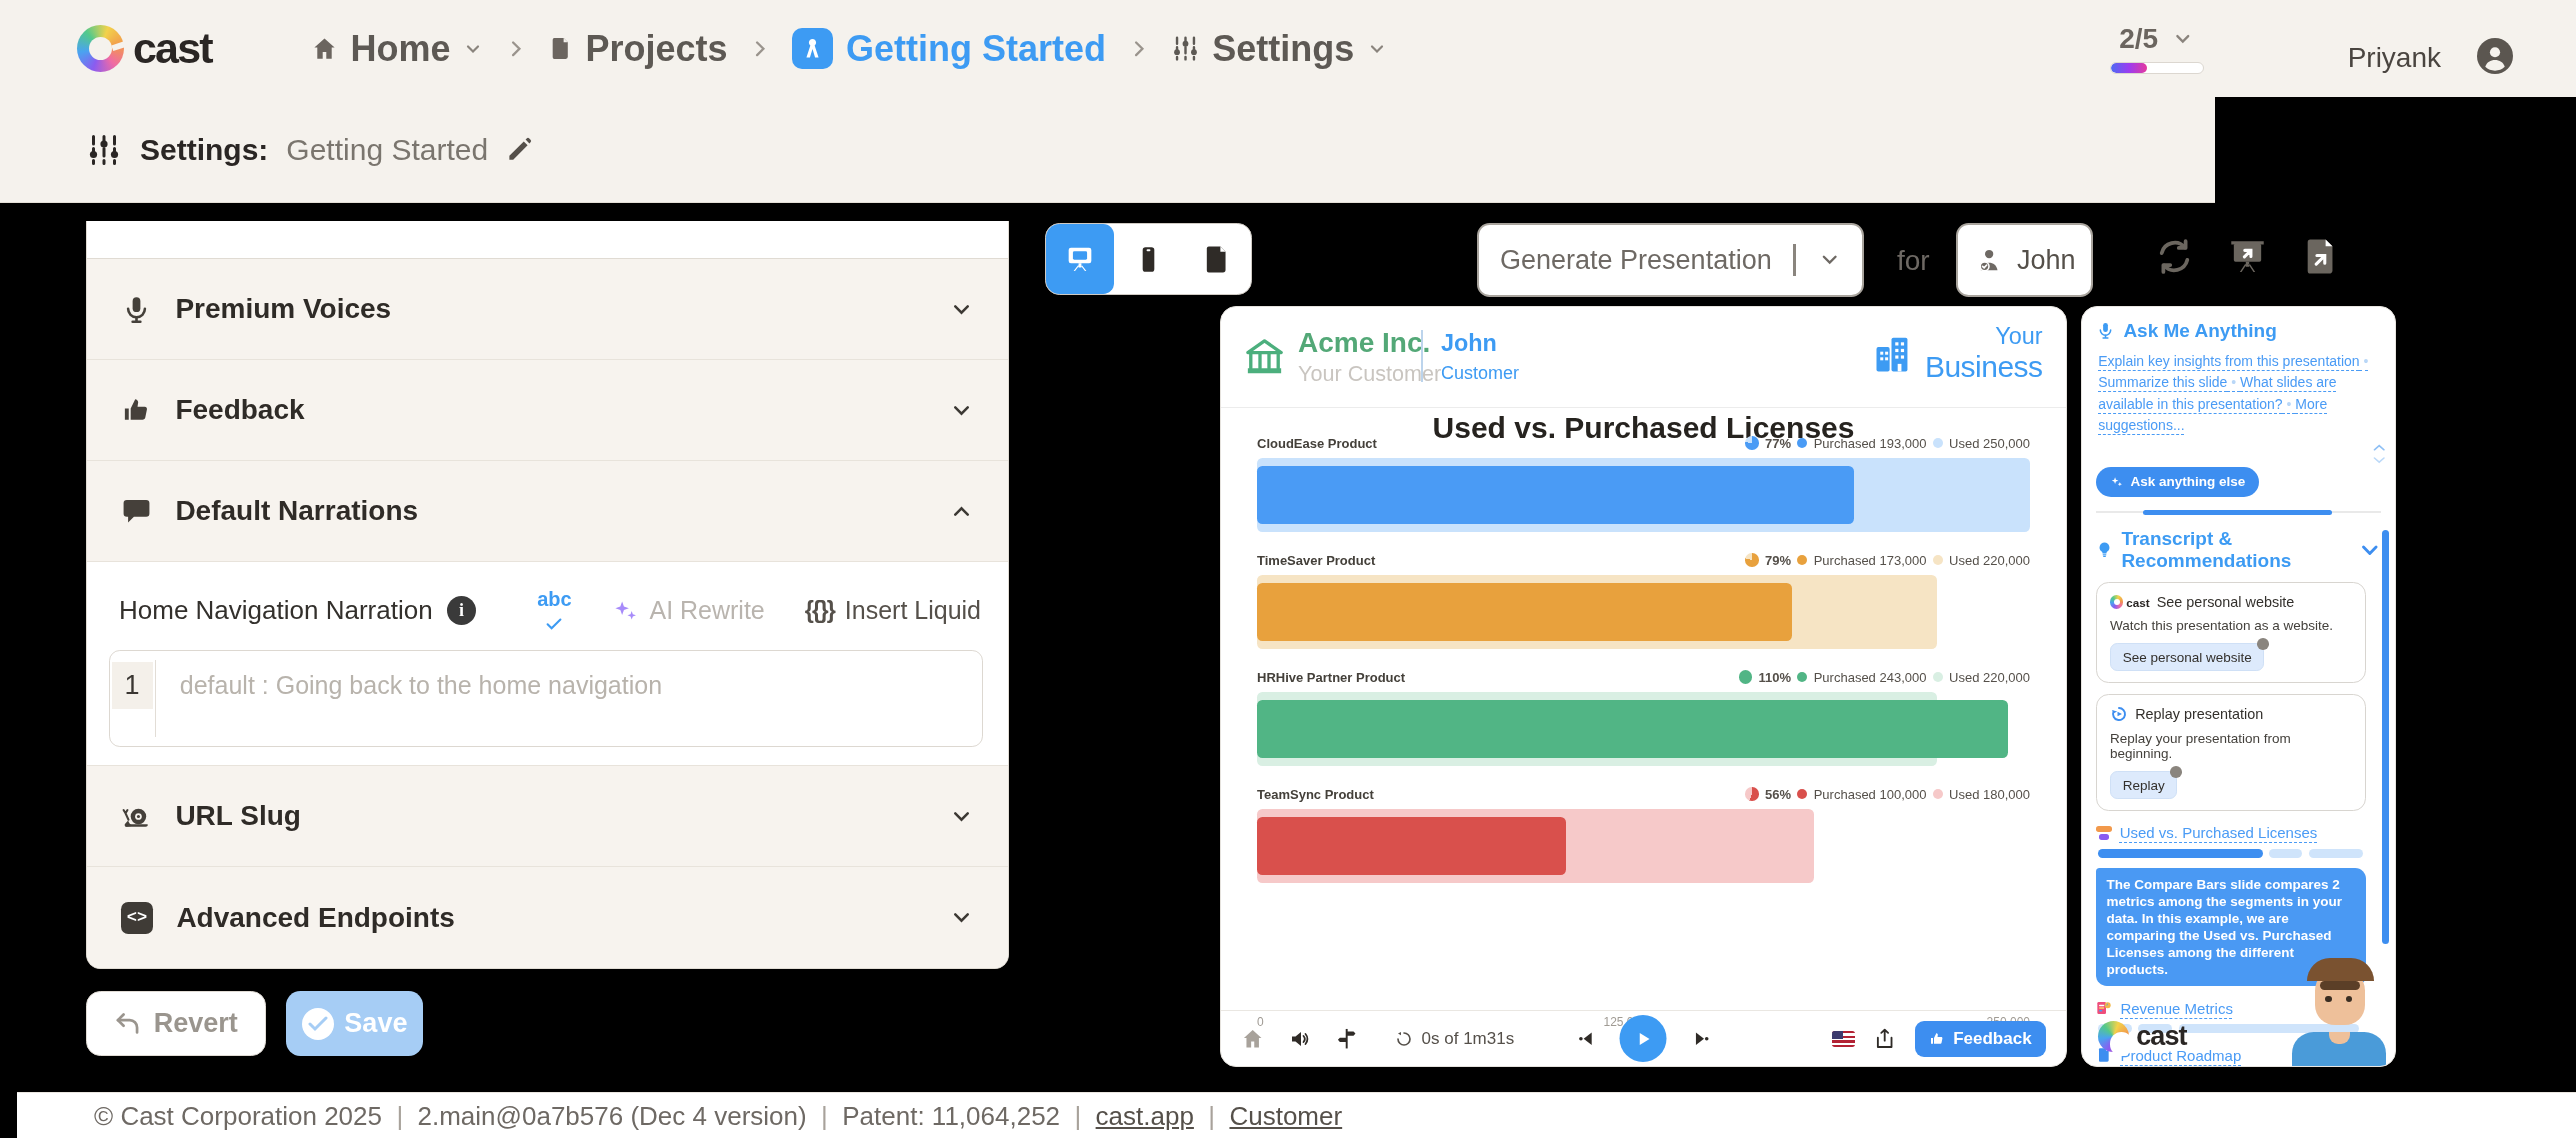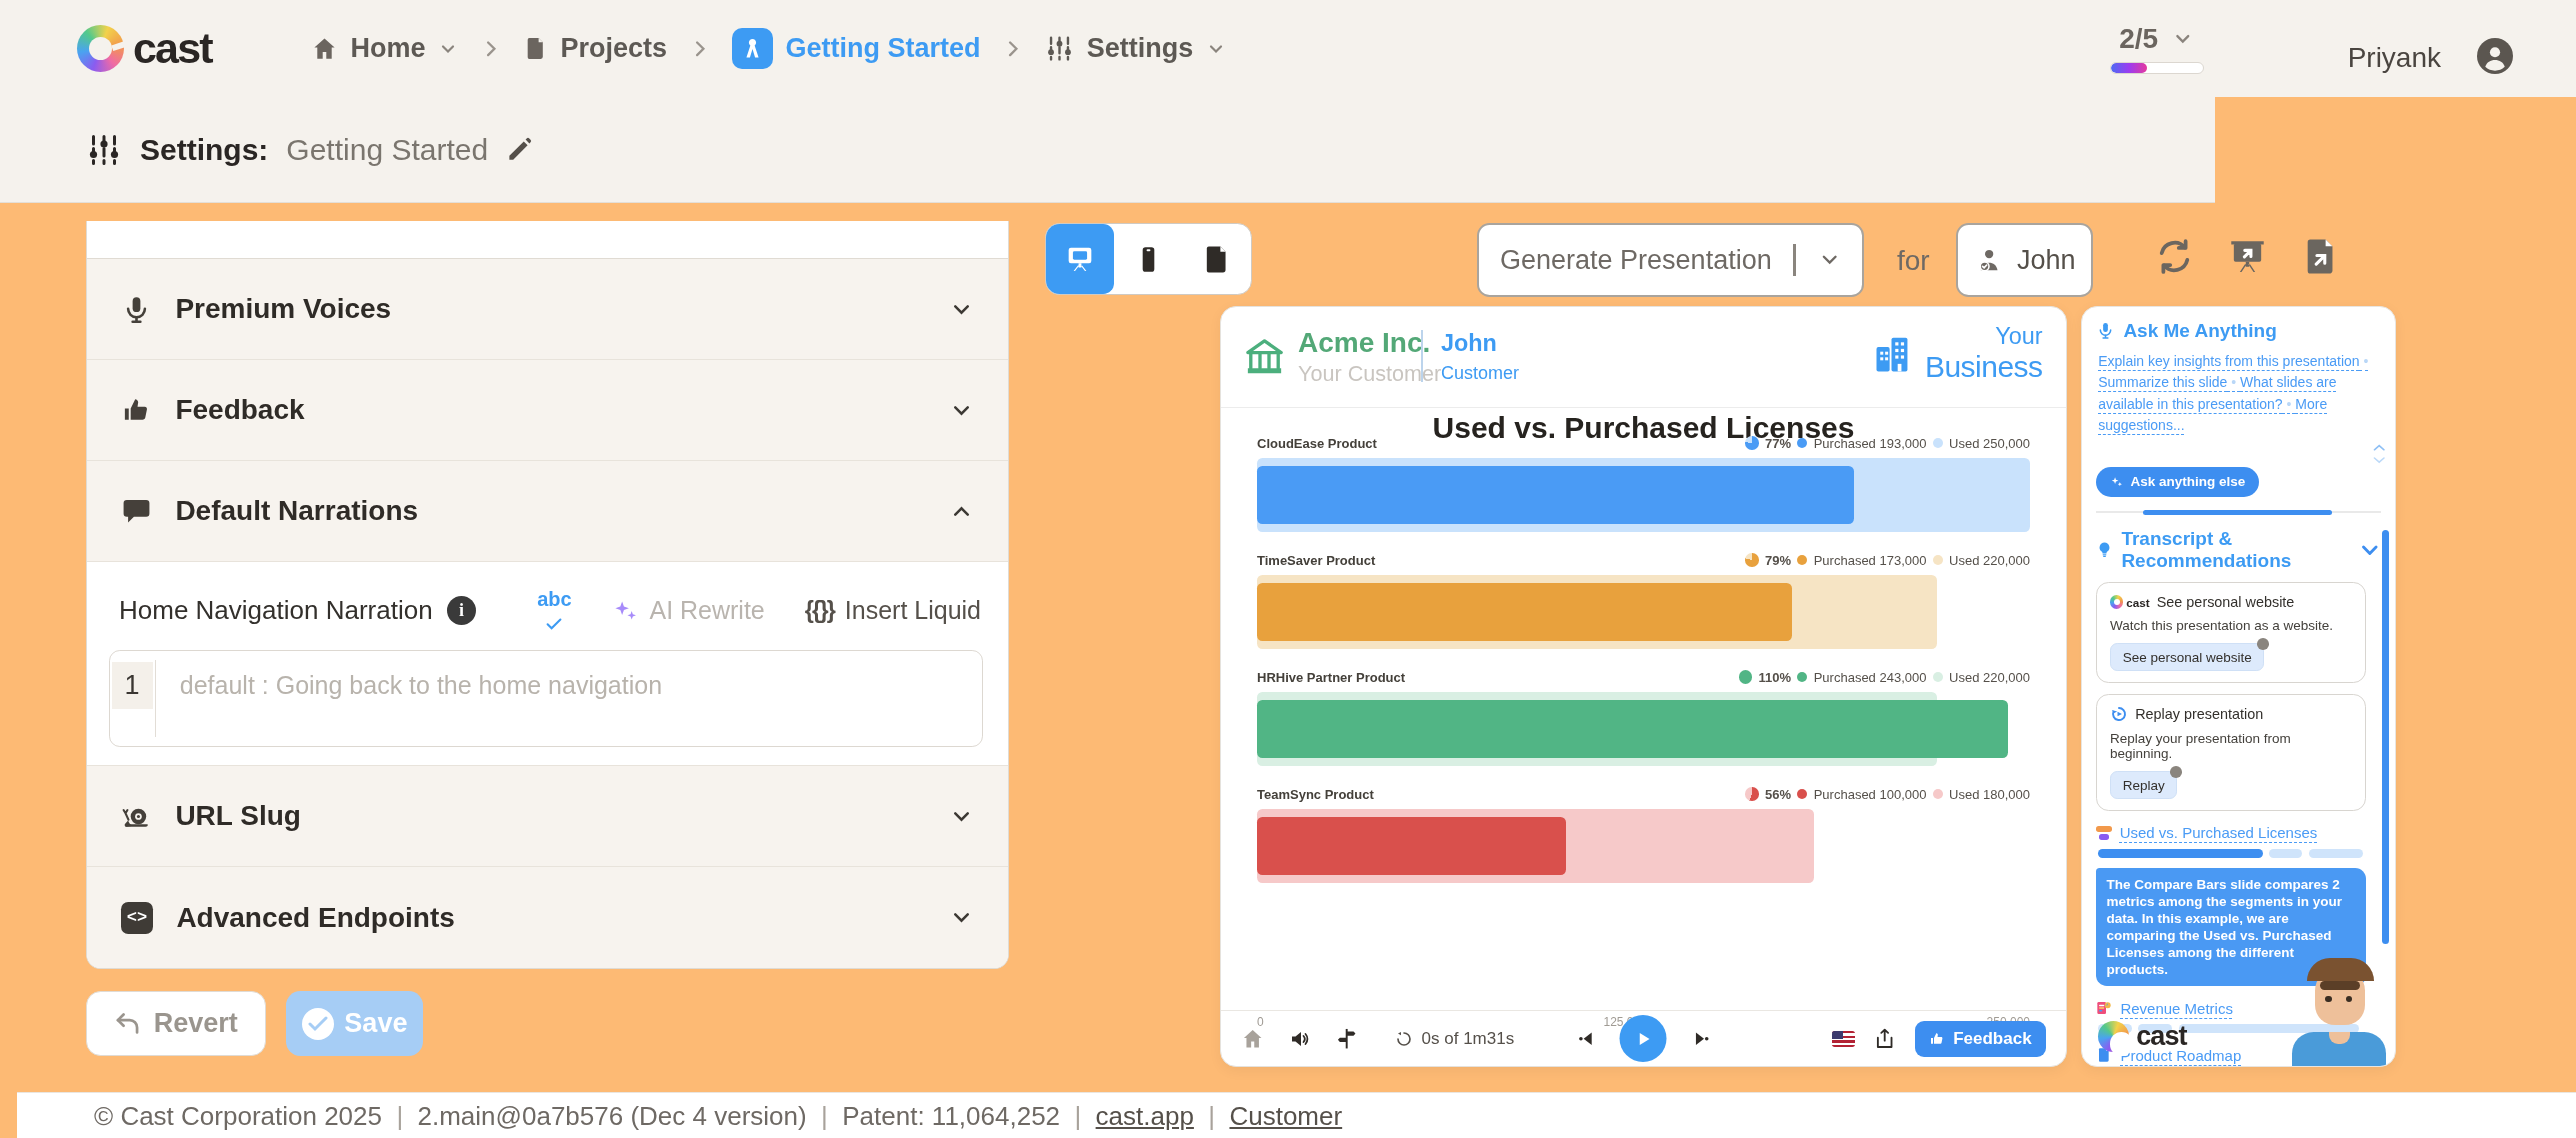--- a/index.html
+++ b/index.html
@@ -3,32 +3,32 @@
 <meta charset="utf-8">
 <style>
   :root{
     --beige:#f5f2ed; --beige2:#f7f3ee; --bord:#e0dbd3; --bord2:#e8e3db;
     --ink:#2a2624; --ink2:#45403a; --gray:#6e6964; --gray2:#9a958e;
     --blue:#3d9bf3; --blue2:#3d8ef0; --ltblue:#cfe4fb;
   }
   *{margin:0;padding:0;box-sizing:border-box}
   html,body{background:#fff}
   body{font-family:"Liberation Sans",sans-serif;color:var(--ink)}
-  #app{position:relative;width:2576px;height:1138px;background:#fdba74;overflow:hidden}
+  #app{position:relative;width:2576px;height:1138px;background:#000000;overflow:hidden}
   .ico{display:inline-flex;align-items:center;justify-content:center;flex:0 0 auto}
   svg{display:block}
 
   
   .topnav{position:absolute;left:0;top:0;width:2576px;height:97px;background:var(--beige);display:flex;align-items:center;padding:0 63px 0 77px}
   .cast-ring{position:relative;width:47px;height:47px;border-radius:50%;background:conic-gradient(from 200deg,#8a5cf0,#4aa3f0,#53c98b,#f2d24b,#f2994b,#ef6aa5,#8a5cf0)}
   .cast-ring::before{content:"";position:absolute;left:11.7px;top:11.7px;width:23.4px;height:23.4px;border-radius:50%;background:var(--beige)}
   .cast-ring::after{content:"";position:absolute;right:-2.7px;top:18px;width:14.4px;height:6.3px;background:var(--beige);transform:rotate(-18deg)}
   .cast-ring.on-white::before,.cast-ring.on-white::after{background:#fff}
   .logo-word{font-size:43px;font-weight:700;letter-spacing:-1.8px;color:var(--ink);margin-left:9px}
-  .crumbs{display:flex;align-items:center;gap:21.6px;margin-left:99px;font-size:27px;font-weight:600;color:#5d5954}
+  .crumbs{display:flex;align-items:center;gap:21.6px;margin-left:99px;font-size:36px;font-weight:600;color:#5d5954}
   .crumb{display:flex;align-items:center;gap:12.6px;cursor:pointer}
   .crumb-sep{color:#8a847d}
   .app-badge{width:41px;height:41px;border-radius:10px;background:var(--blue);display:flex;align-items:center;justify-content:center}
   .crumb.active{color:var(--blue)}
   .top-right{margin-left:auto;display:flex;align-items:flex-end;gap:36px}
   .counter{display:flex;flex-direction:column;align-items:center;gap:7.2px;margin-right:108px}
   .counter-top{display:flex;align-items:center;gap:14.4px;font-size:28px;font-weight:600;color:#6b655f}
   .pbar{width:94px;height:12.6px;border-radius:7.2px;background:#fff;border:1.4px solid #dcd7d0;overflow:hidden}
   .pbar-fill{height:100%;width:40%;border-radius:7.2px;background:linear-gradient(90deg,#4f6af2,#9b3df0,#e5399e)}
   .username{font-size:28px;color:#4a4540}

